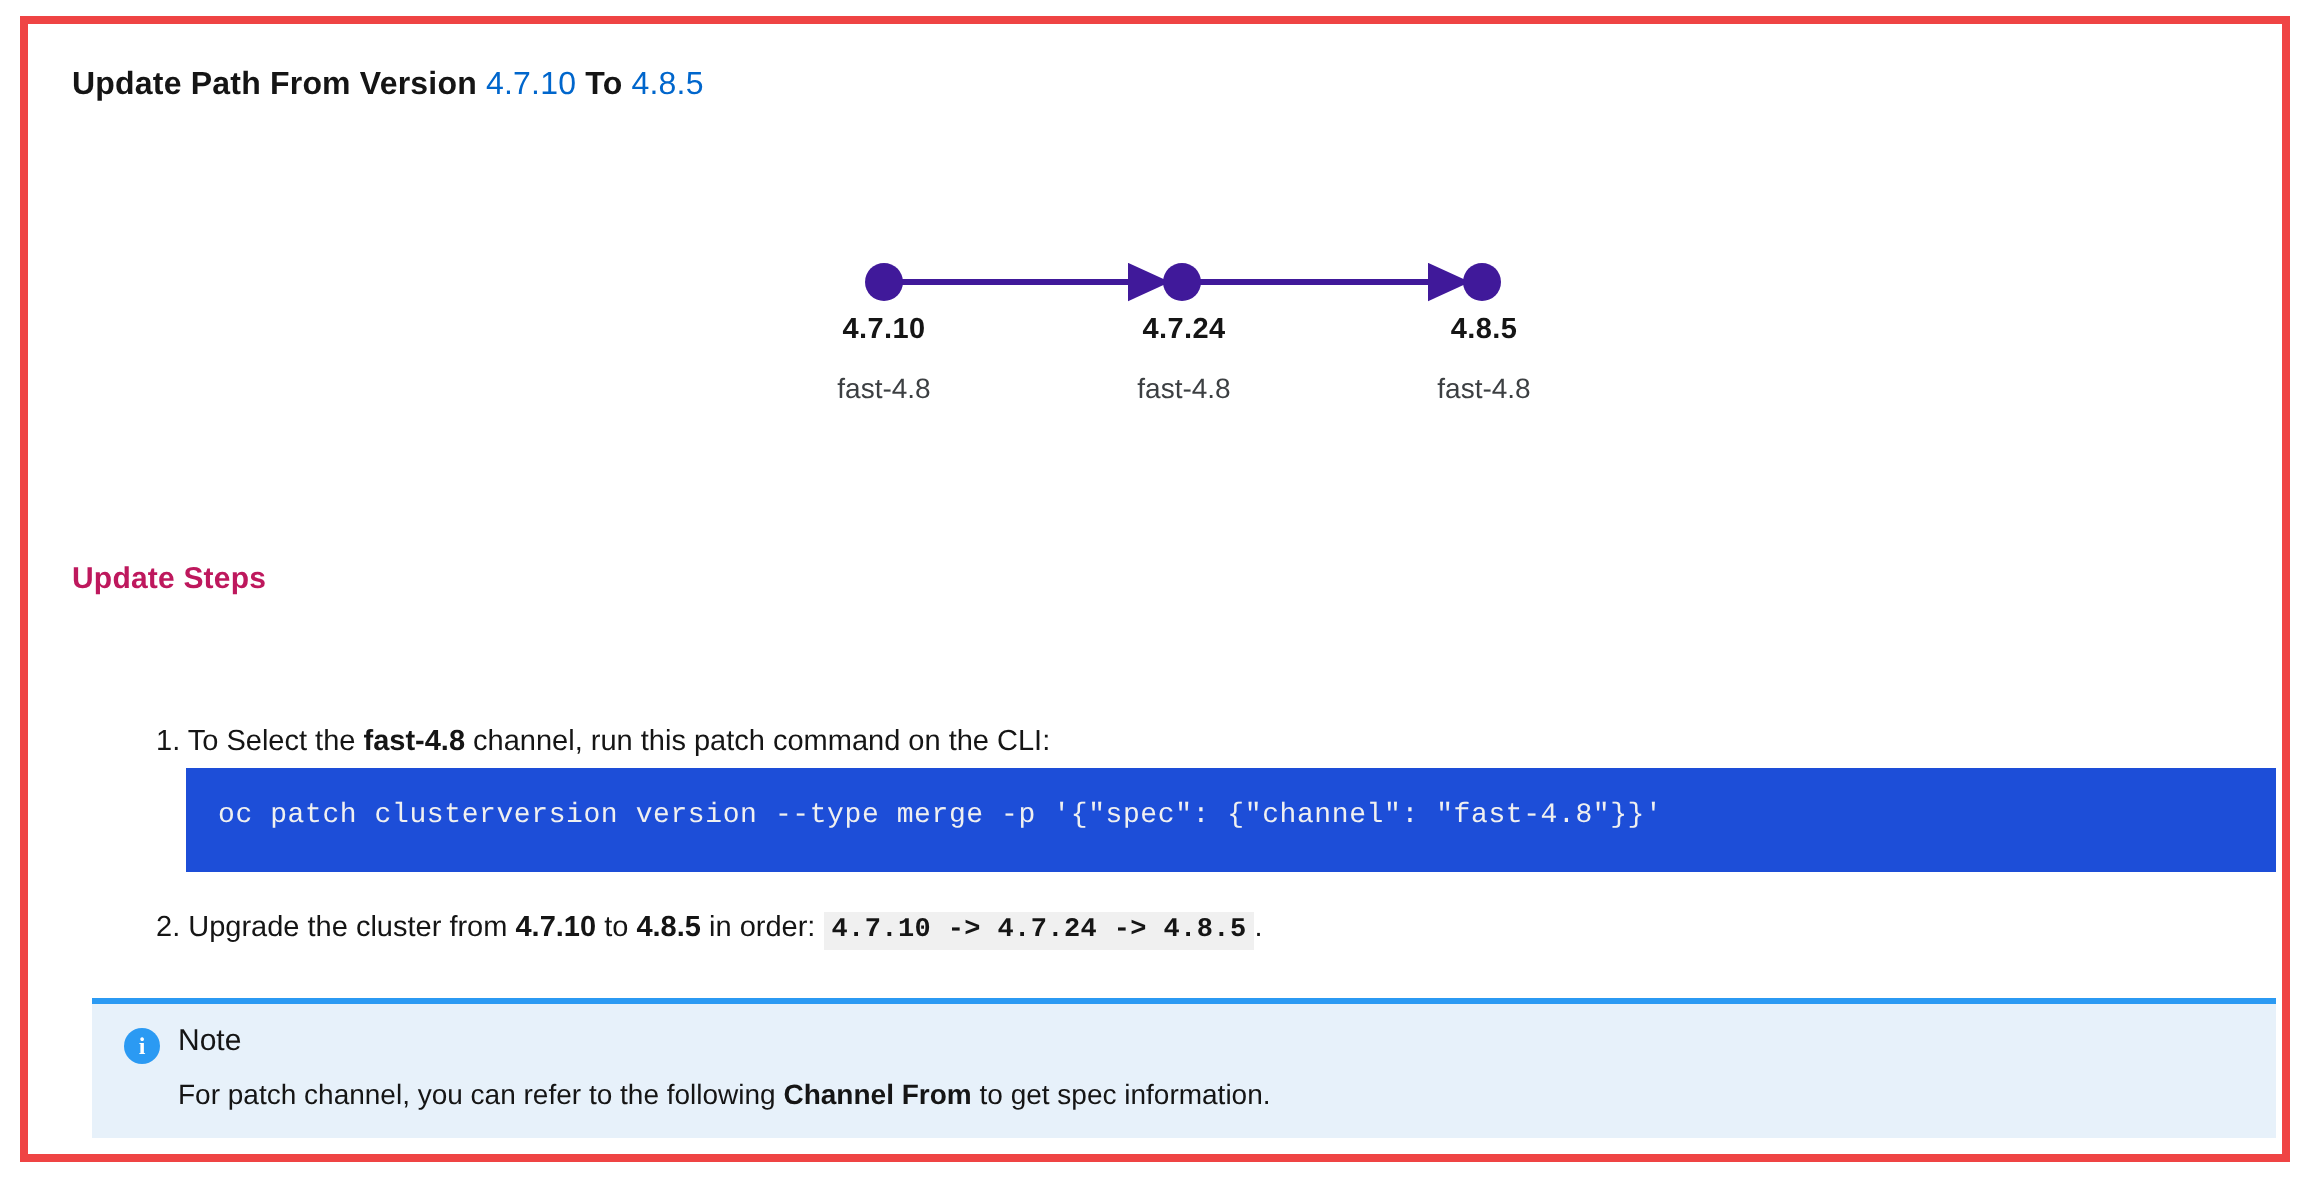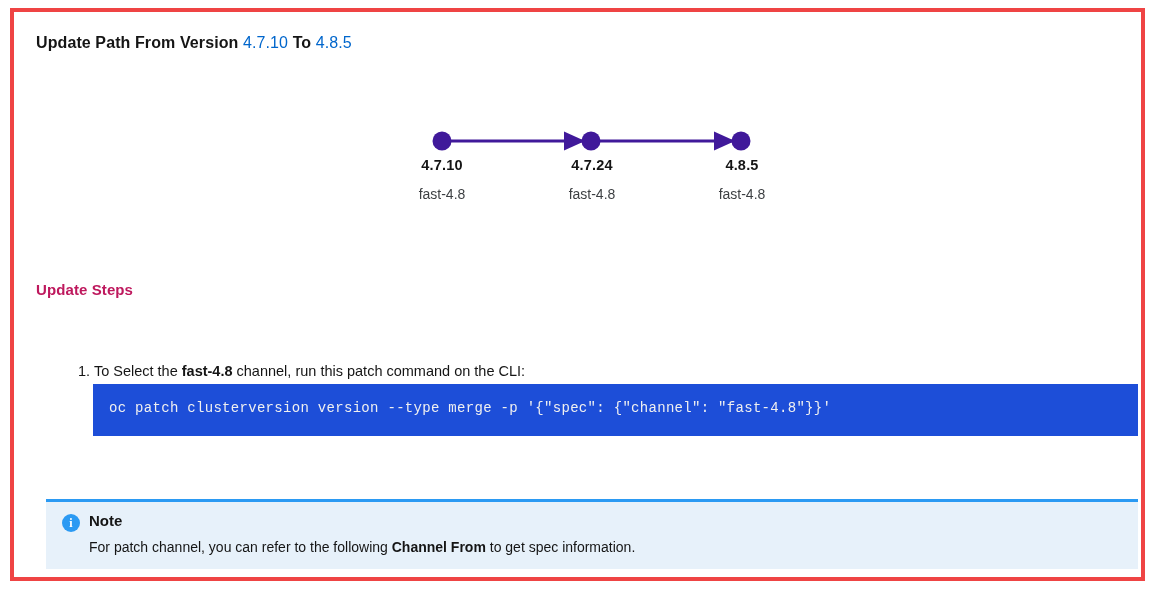--- a/index.html
+++ b/index.html
@@ -205,21 +205,21 @@
     font-weight: bold;
     line-height: 18px;
     text-align: center;
     font-family: "Liberation Serif", serif;
   }
   .note-title {
     position: absolute;
     left: 43px;
     top: 10px;
     font-size: 15px;
-    font-weight: bold;
+    font-weight: normal;
     color: #151515;
     text-align: center;
   }
   .note-body {
     position: absolute;
     left: 43px;
     top: 37px;
     font-size: 14px;
     color: #151515;
     white-space: nowrap;
@@ -273,20 +273,29 @@
     <span class="num">1.</span>
     <span>To Select the</span>
     <b>fast-4.8</b>
     <span>channel, run this patch command on the CLI:</span>
   </div>
 
   <div class="codeblock">
     <div class="code-text">oc patch clusterversion version --type merge -p '{"spec": {"channel": "fast-4.8"}}'</div>
   </div>
 
+  <div class="step step2">
+    <span class="num">2.</span>
+    <span>Upgrade the cluster from</span>
+    <b>4.7.10</b>
+    <span>to</span>
+    <b>4.8.5</b>
+    <span>in order:</span>
+    <span class="inline-code">4.7.10 -&gt; 4.7.24 -&gt; 4.8.5</span><span>.</span>
+  </div>
 
   <div class="note">
     <div class="note-icon">i</div>
     <div class="note-title">Note</div>
     <div class="note-body">
       <span>For patch channel, you can refer to the following</span>
       <b>Channel From</b>
       <span>to get spec information.</span>
     </div>
   </div>

